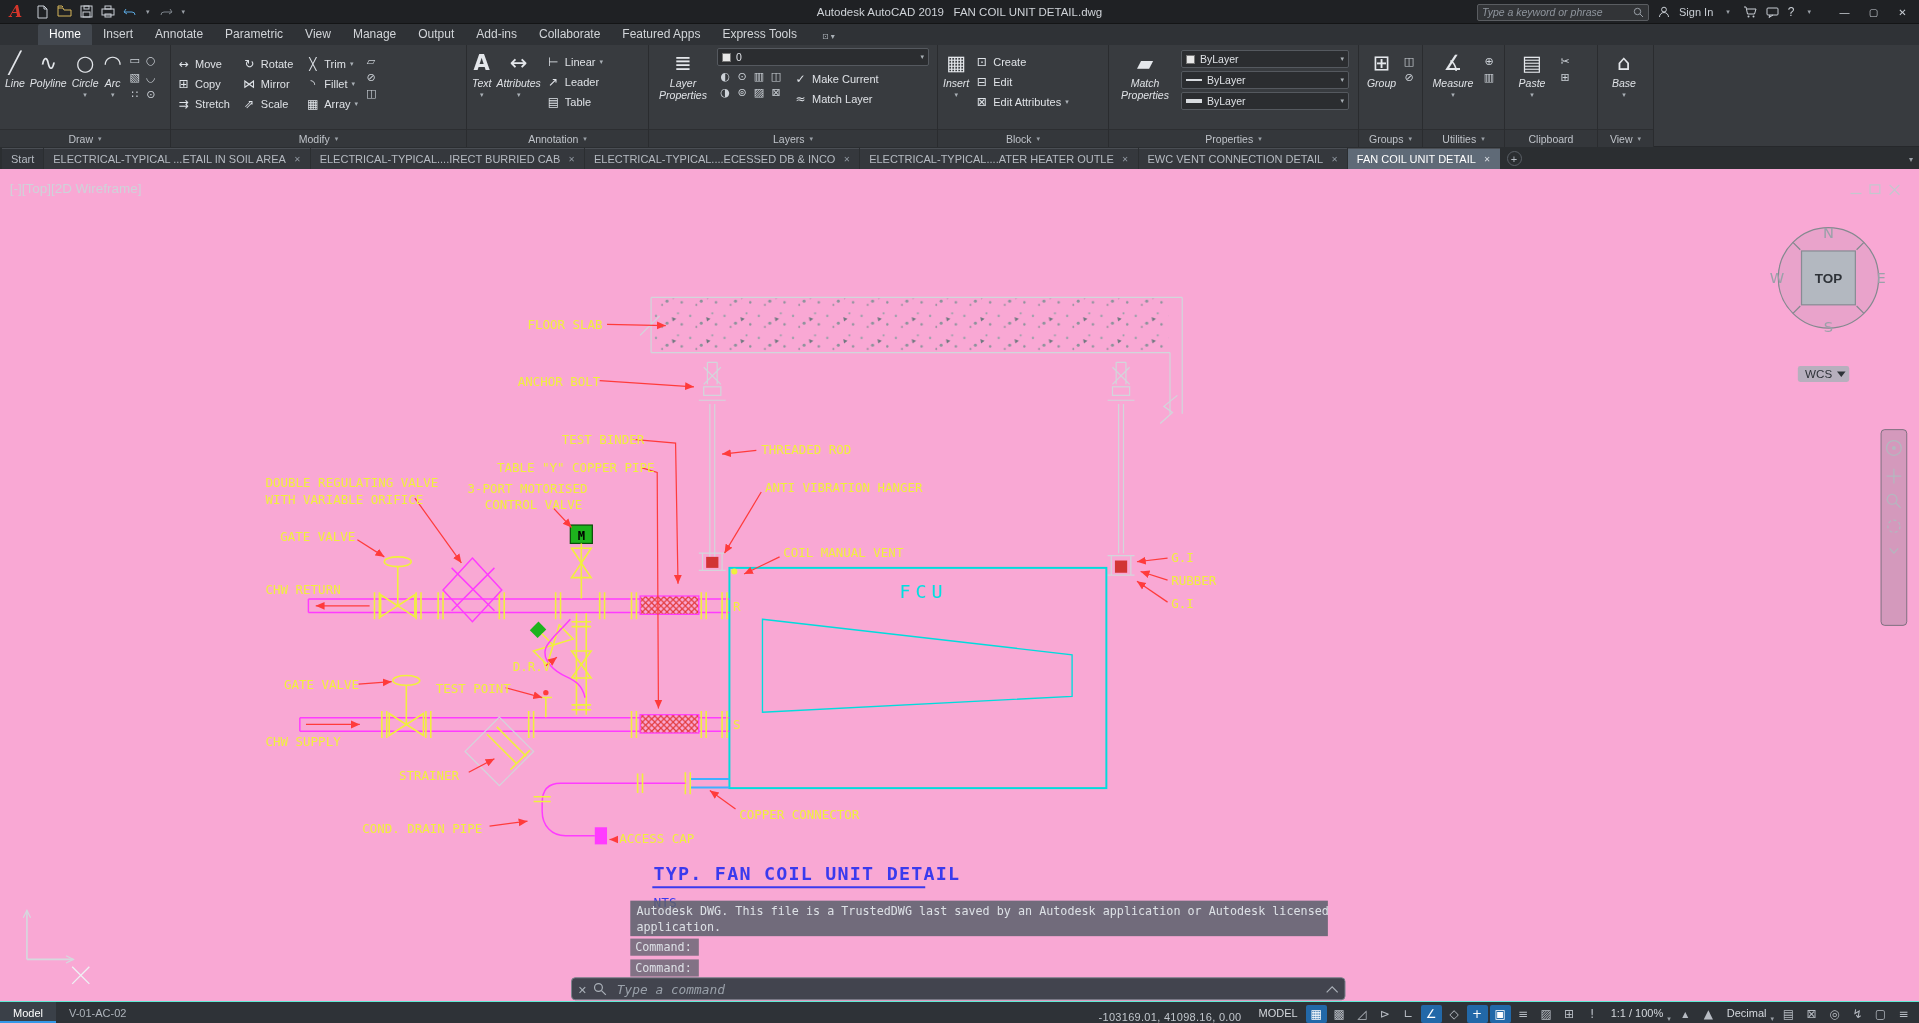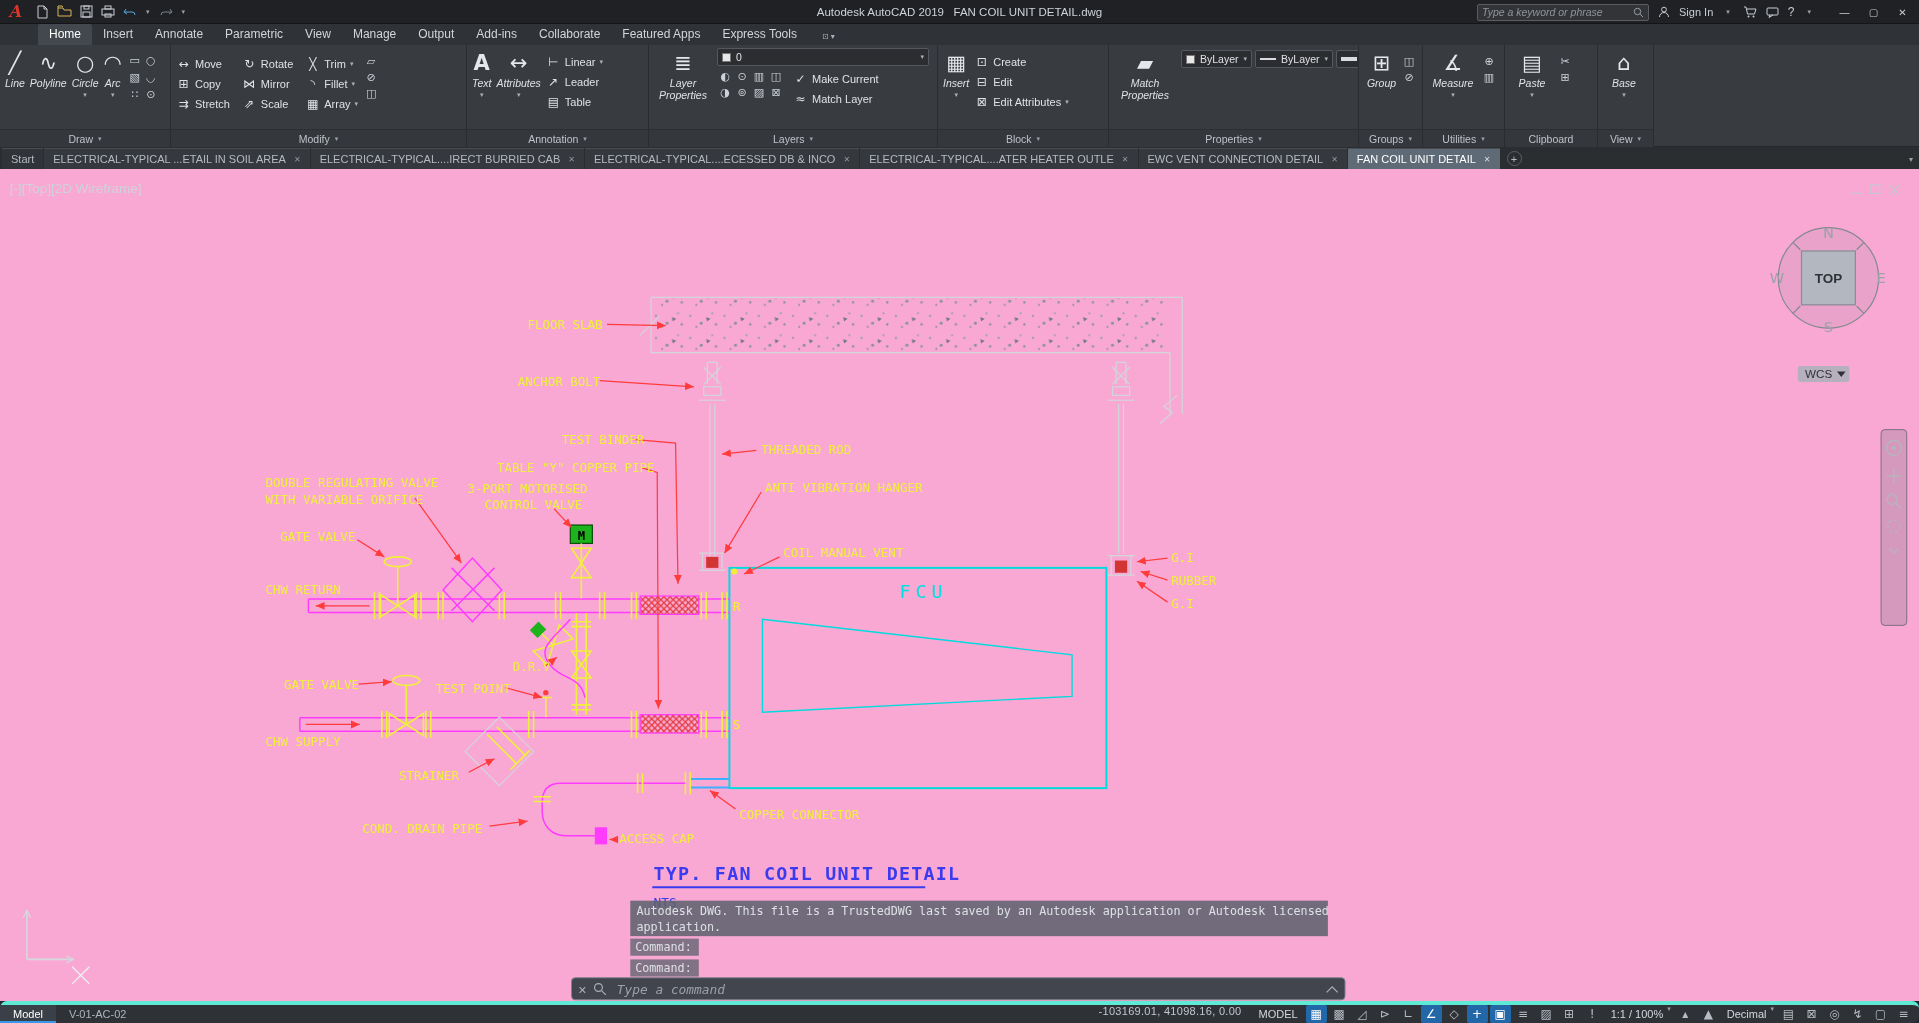--- a/index.html
+++ b/index.html
@@ -50,21 +50,21 @@
   .tiny { font-size:11px; color:#cdd2d8; width:16px; text-align:center; font-family:"DejaVu Sans",sans-serif; }
   .drawmini { display:grid; grid-template-columns:repeat(2,16px); grid-auto-rows:17px; padding-top:6px; }
   .combo { height:18px; background:#2b2d30; border:1px solid #55595f; border-radius:2px;
     display:flex; align-items:center; gap:5px; padding:0 4px; font-size:10.5px; color:#dfe2e6; }
   .combo .drop { margin-left:auto; font-size:7px; color:#aab0b6; }
   .swatch { width:9px; height:9px; background:#e8e8e8; border:1px solid #777; display:inline-block; }
   .lineswatch { width:16px; height:2px; background:#d8dbdf; display:inline-block; }
   .layers-right { display:flex; flex-direction:column; gap:3px; width:212px; }
   .layers-lower { display:flex; gap:8px; }
   .layer-icon-grid { display:grid; grid-template-columns:repeat(4,17px); grid-auto-rows:16px; padding-top:1px; }
-  .props-col { display:flex; flex-direction:row; gap:3px; width:168px; padding-top:2px; }
+  .props-col { display:flex; flex-direction:column; gap:3px; width:168px; padding-top:2px;justify-content:center; }
 
   
   .filetabs { height:22px; background:#2b2e31; display:flex; align-items:flex-end; padding-left:2px; flex:0 0 22px; position:relative; }
   .ftab { display:inline-flex; align-items:center; height:21px; padding:0 9px; margin-right:1px;
     background:#35383d; border-top:1px solid #4a4e54; color:#b5bac1; font-size:11px; white-space:nowrap; }
   .ftab.start { background:#303338; }
   .ftab.active { background:#5f6a77; color:#ffffff; border-top-color:#7d8globale895; }
   .ftab .close { font-size:8px; margin-left:8px; color:#9097a0; }
   .ftab.active .close { color:#d8dce2; }
   .newtab { width:15px; height:15px; border:1px solid #5a5f66; border-radius:8px; color:#b5bac1; font-size:11px;
@@ -80,26 +80,26 @@
   .ntsTxt { fill:#3a3aee; font-family:"DejaVu Sans Mono",monospace; font-size:10.5px; }
   .cmdTxt { fill:#dde1e6; font-family:"DejaVu Sans Mono",monospace; font-size:9.6px; }
   .vcL { fill:#9ba1a9; font-size:12px; font-family:"DejaVu Sans",sans-serif; }
   .ln { stroke:#d2d6db; fill:none; stroke-width:1; }
   .red { stroke:#ff3b3b; fill:none; stroke-width:1; }
   .mag { stroke:#ff3bff; fill:none; stroke-width:1.2; }
   .yel { stroke:#f0f03c; fill:none; stroke-width:1.3; }
   .cyn { stroke:#00dcdc; fill:none; }
 
   
-  .statusbar { height:22px; background:#2e3237; border-top:4px solid #5eead4; display:flex; align-items:center;
-    flex:0 0 22px; font-size:11px; color:#c2c7cd;border-radius:7px; }
+  .statusbar { height:22px; background:#2e3237; border-top:1px solid #5eead4; display:flex; align-items:center;
+    flex:0 0 22px; font-size:11px; color:#c2c7cd; }
   .sb-tabs { display:flex; height:100%; }
   .sbtab { display:flex; align-items:center; padding:0 13px; color:#aeb4bb; }
   .sbtab.active { background:#3a4048; color:#ffffff; box-shadow:inset 0 -2px 0 #3598e8; }
-  .sb-right { margin-left:auto; display:flex; align-items:flex-start; height:100%; padding-right:4px; }
+  .sb-right { margin-left:auto; display:flex; align-items:flex-end; height:100%; padding-right:4px; }
   .coords { padding:0 10px; color:#c2c7cd; letter-spacing:0.3px; }
   .sbbtn { padding:0 7px; color:#d4d8dd; display:flex; align-items:center; height:100%; }
   .sbt { width:21px; height:18px; display:flex; align-items:center; justify-content:center; font-size:12px;
     color:#b7bcc3; border-radius:2px; margin:0 1px; font-family:"DejaVu Sans",sans-serif; }
   .sbt.active { background:#2268a8; color:#ffffff; }
   .sb-drop { font-size:7px; color:#9aa0a7; margin:0 3px 0 -3px; }
 </style>
 </head>
 <body>
 

